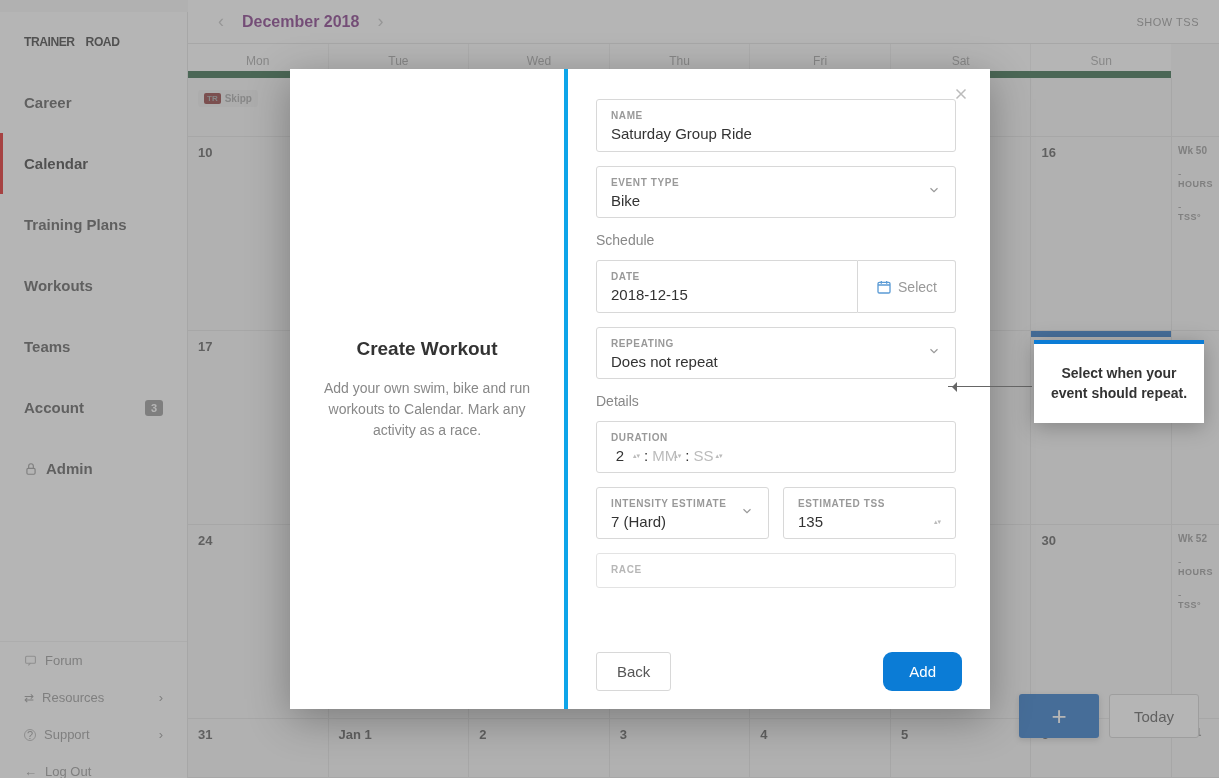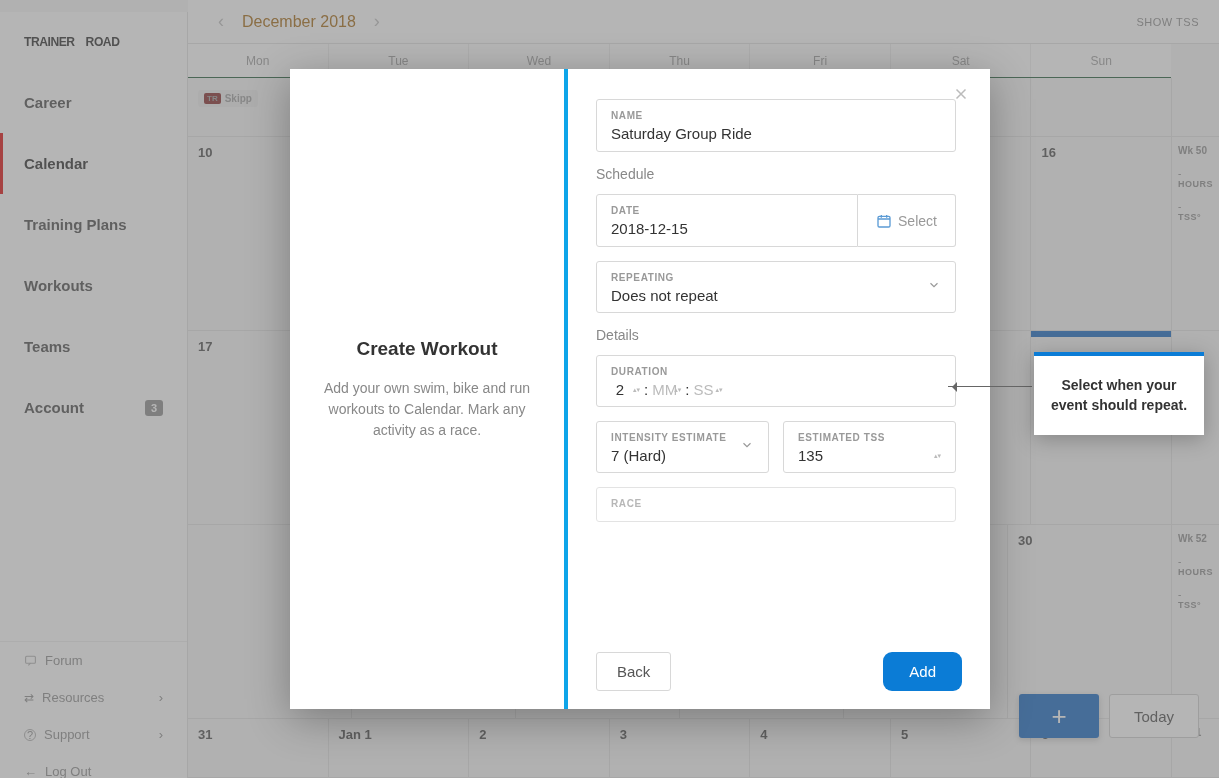--- a/index.html
+++ b/index.html
@@ -13,25 +13,25 @@
 .nav-item { padding: 22px 24px; font-size: 15px; font-weight: 600; color: #444; cursor: pointer; position: relative; display: flex; justify-content: space-between; align-items: center; }
 .nav-item.active { border-left: 3px solid #d00; padding-left: 21px; color: #222; }
 .badge { background: #888; color: #fff; font-size: 11px; padding: 2px 6px; border-radius: 3px; }
 .sidebar-bottom { border-top: 1px solid #eee; }
 .sb-item { padding: 11px 24px; font-size: 13px; color: #888; display: flex; align-items: center; gap: 8px; cursor: pointer; justify-content: space-between; }
 .sb-item .left { display:flex; align-items:center; gap:8px; }
 
 
 .cal-header { position: absolute; left: 188px; top: 0; right: 0; height: 44px; background: #fff; border-bottom: 1px solid #e0e0e0; display: flex; align-items: center; padding: 0 20px; }
 .cal-header .nav-arrow { color: #bbb; font-size: 18px; padding: 0 10px; cursor: pointer; }
-.cal-header .month { font-weight: 400; font-size: 16px; color: #a16207; margin: 0 8px; }
+.cal-header .month { font-weight: 700; font-size: 16px; color: #701a75; margin: 0 8px; }
 .cal-header .show-tss { margin-left: auto; font-size: 11px; color: #888; letter-spacing: 0.5px; }
 
 
-.day-header { position: absolute; left: 188px; top: 44px; right: 48px; height: 34px; background: #fff; display: flex; border-bottom: 1px solid #14532d; }
+.day-header { position: absolute; left: 188px; top: 44px; right: 48px; height: 34px; background: #fff; display: flex; border-bottom: 7px solid #14532d; }
 .day-header div { flex: 1; text-align: center; font-size: 12px; color: #999; line-height: 34px; border-left: 1px solid #eee; }
 .day-header div:first-child { border-left: none; }
 
 
 .cal-grid { position: absolute; left: 188px; top: 78px; right: 0; bottom: 0; display: flex; flex-direction: column; }
 .week-row { flex: 1; display: flex; border-bottom: 1px solid #e0e0e0; min-height: 0; }
 .day-cell { flex: 1; border-left: 1px solid #e0e0e0; padding: 8px 10px; font-size: 13px; font-weight: 600; color: #444; position: relative; }
 .day-cell:first-child { border-left: none; }
 .summary-cell { width: 48px; flex: none; border-left: 1px solid #e0e0e0; padding: 8px 6px; font-size: 10px; color: #888; }
 .summary-cell .wk { font-weight: 600; margin-bottom: 6px; }
@@ -70,21 +70,21 @@
 .dur-seg { display: flex; align-items: center; gap: 2px; }
 .mini-input { width: 18px; text-align: center; }
 .spinner { display: inline-flex; flex-direction: column; font-size: 7px; color: #bbb; line-height: 6px; margin-left: 2px; }
 .two-col { display: flex; gap: 14px; }
 .two-col .field { flex: 1; }
 .modal-footer { display: flex; justify-content: space-between; padding-top: 14px; background: #fff; }
 .btn-back { padding: 10px 20px; font-size: 15px; border: 1px solid #d8d8d8; background: #fff; border-radius: 3px; color: #555; cursor: pointer; }
 .btn-add { padding: 10px 26px; font-size: 15px; background: #0b7cd6; color: #fff; border: none; border-radius: 9px; cursor: pointer; }
 
 
-.tooltip { position: absolute; left: 1034px; top: 352px; width: 170px; background: #fff; border-top: 4px solid #0b7cd6; box-shadow: 0 4px 20px rgba(0,0,0,0.25); padding: 20px 14px; text-align: center; font-size: 14px; font-weight: 600; color: #333; line-height: 1.4; }
+.tooltip { position: absolute; left: 1034px; top: 340px; width: 170px; background: #fff; border-top: 4px solid #0b7cd6; box-shadow: 0 4px 20px rgba(0,0,0,0.25); padding: 20px 14px; text-align: center; font-size: 14px; font-weight: 600; color: #333; line-height: 1.4; }
 .tooltip-arrow { position: absolute; left: 948px; top: 386px; width: 84px; height: 1px; background: #666; }
 .tooltip-arrow::before { content: ''; position: absolute; left: -1px; top: -4px; border: 5px solid transparent; border-right-color: #666; }
 
 .placeholder { color:#bbb; }
 </style>
 </head>
 <body>
 
 <div class="sidebar">
   <div class="logo">
@@ -106,20 +106,29 @@
     <div class="nav-item">
         <span>Workouts</span>
       </div>
     <div class="nav-item">
         <span>Teams</span>
       </div>
     <div class="nav-item">
         <span>Account</span>
         <span class="badge">3</span>
       </div>
+    <div class="nav-item">
+      <span class="left" style="display:flex;align-items:center;gap:8px;">
+        <svg width="14" height="14" viewBox="0 0 24 24" fill="none" stroke="#888" stroke-width="2">
+            <rect x="5" y="11" width="14" height="10" rx="2"></rect>
+            <path d="M8 11V7a4 4 0 0 1 8 0v4"></path>
+          </svg>
+        <span>Admin</span>
+      </span>
+    </div>
   </div>
   <div class="sidebar-bottom">
     <div class="sb-item">
         <span class="left">
           <svg width="13" height="13" viewBox="0 0 24 24" fill="none" stroke="#aaa" stroke-width="2">
             <rect x="3" y="4" width="18" height="13" rx="2"></rect>
             <path d="M8 21l4-4"></path>
           </svg>
           <span>Forum</span>
         </span>
@@ -203,20 +212,21 @@
     <div class="day-cell"></div>
     <div class="day-cell"></div>
     <div class="day-cell"></div>
     <div class="day-cell">
         <div class="sun-highlight"></div>
       </div>
     <div class="summary-cell"></div>
   </div>
 
   <div class="week-row">
+    <div class="day-cell">24</div>
     <div class="day-cell"></div>
     <div class="day-cell"></div>
     <div class="day-cell"></div>
     <div class="day-cell"></div>
     <div class="day-cell"></div>
     <div class="day-cell">30</div>
     <div class="summary-cell">
       <div class="wk">Wk 52</div>
       <div class="stat"><span>-</span></div>
         <div class="lab">HOURS</div>
@@ -257,20 +267,27 @@
           <path d="M6 6l12 12M6 18L18 6"></path>
         </svg>
     </span>
     <div class="form-scroll">
 
       <div class="field">
         <div class="field-label">NAME</div>
         <input class="field-value" value="Saturday Group Ride" style="">
       </div>
 
+      <div class="field">
+        <div class="field-label">EVENT TYPE</div>
+        <div class="field-value">Bike</div>
+        <span class="chev"><svg width="14" height="14" viewBox="0 0 24 24" fill="none" stroke="#999" stroke-width="2">
+              <path d="M6 9l6 6 6-6"></path>
+            </svg></span>
+      </div>
 
       <div class="section-label">Schedule</div>
 
       <div class="date-row">
         <div class="field">
           <div class="field-label">DATE</div>
           <input class="field-value" value="2018-12-15" style="">
         </div>
         <div class="date-picker">
           <svg width="16" height="16" viewBox="0 0 24 24" fill="none" stroke="#5b9bd5" stroke-width="2">

